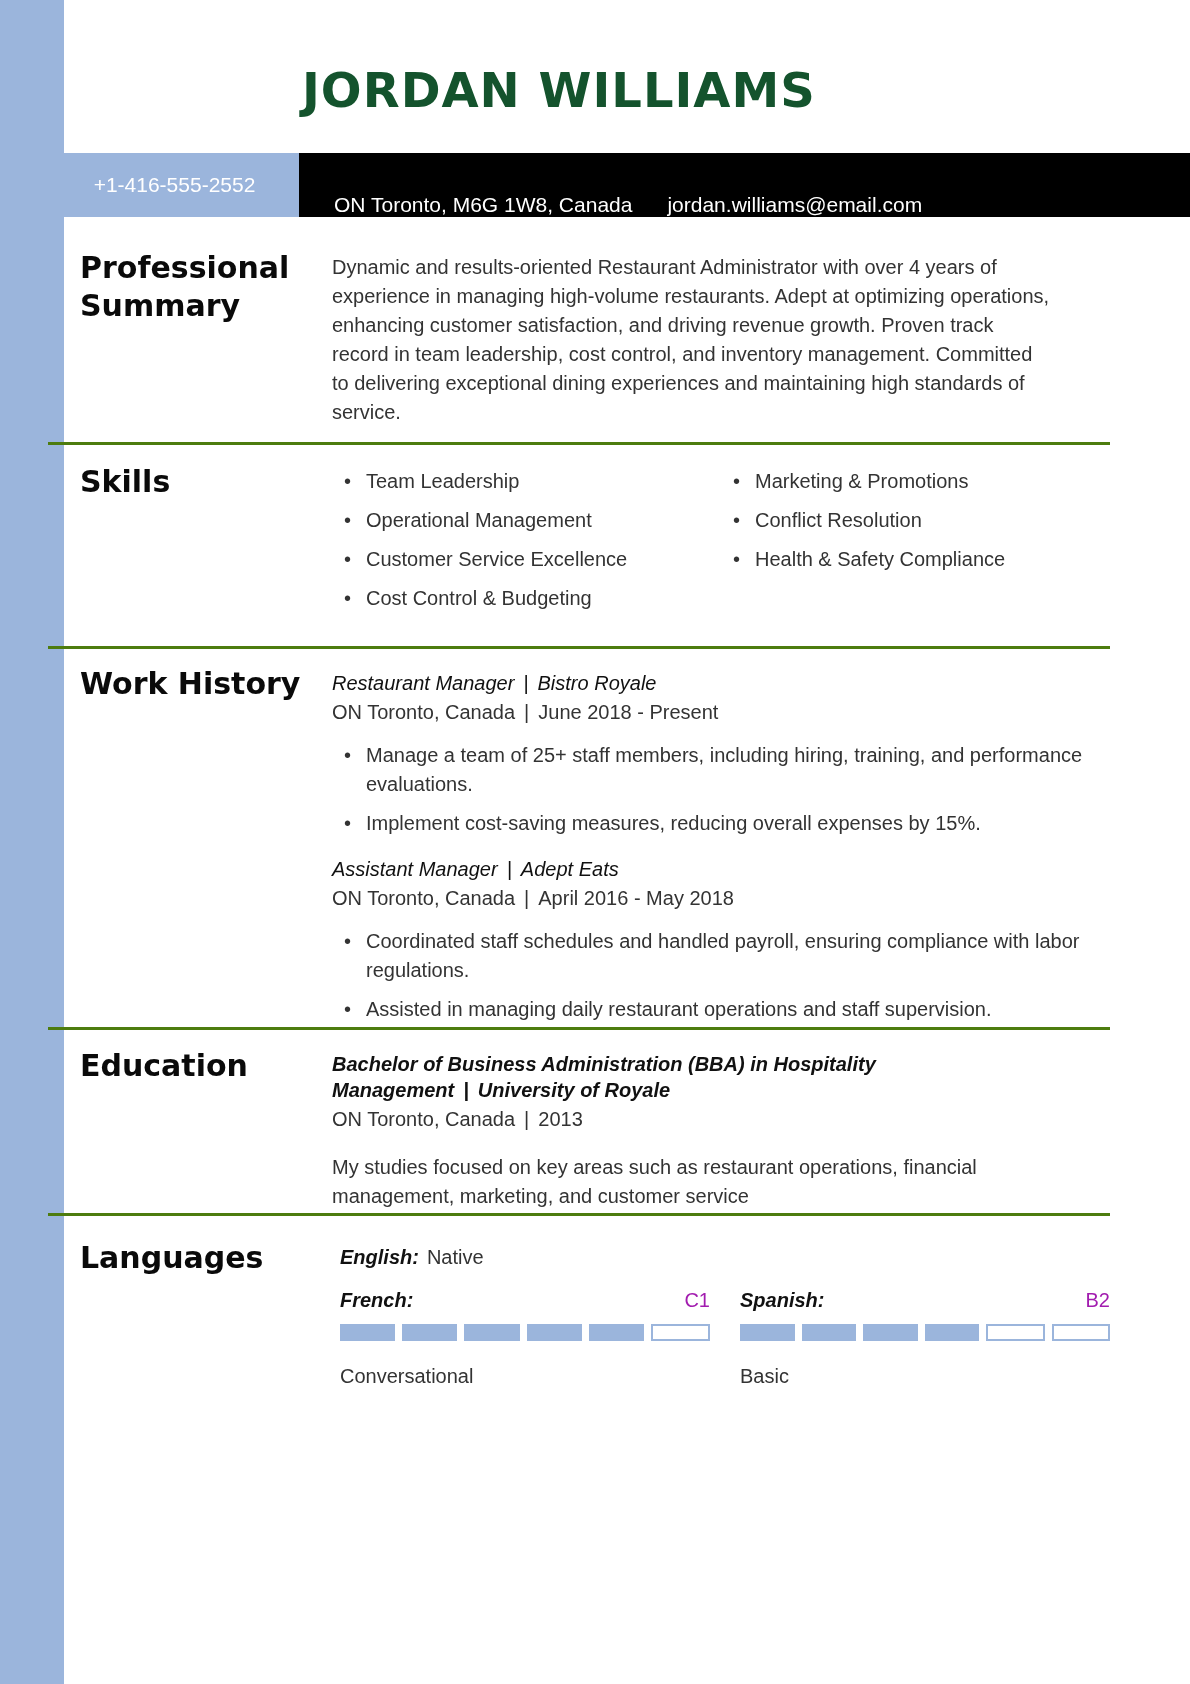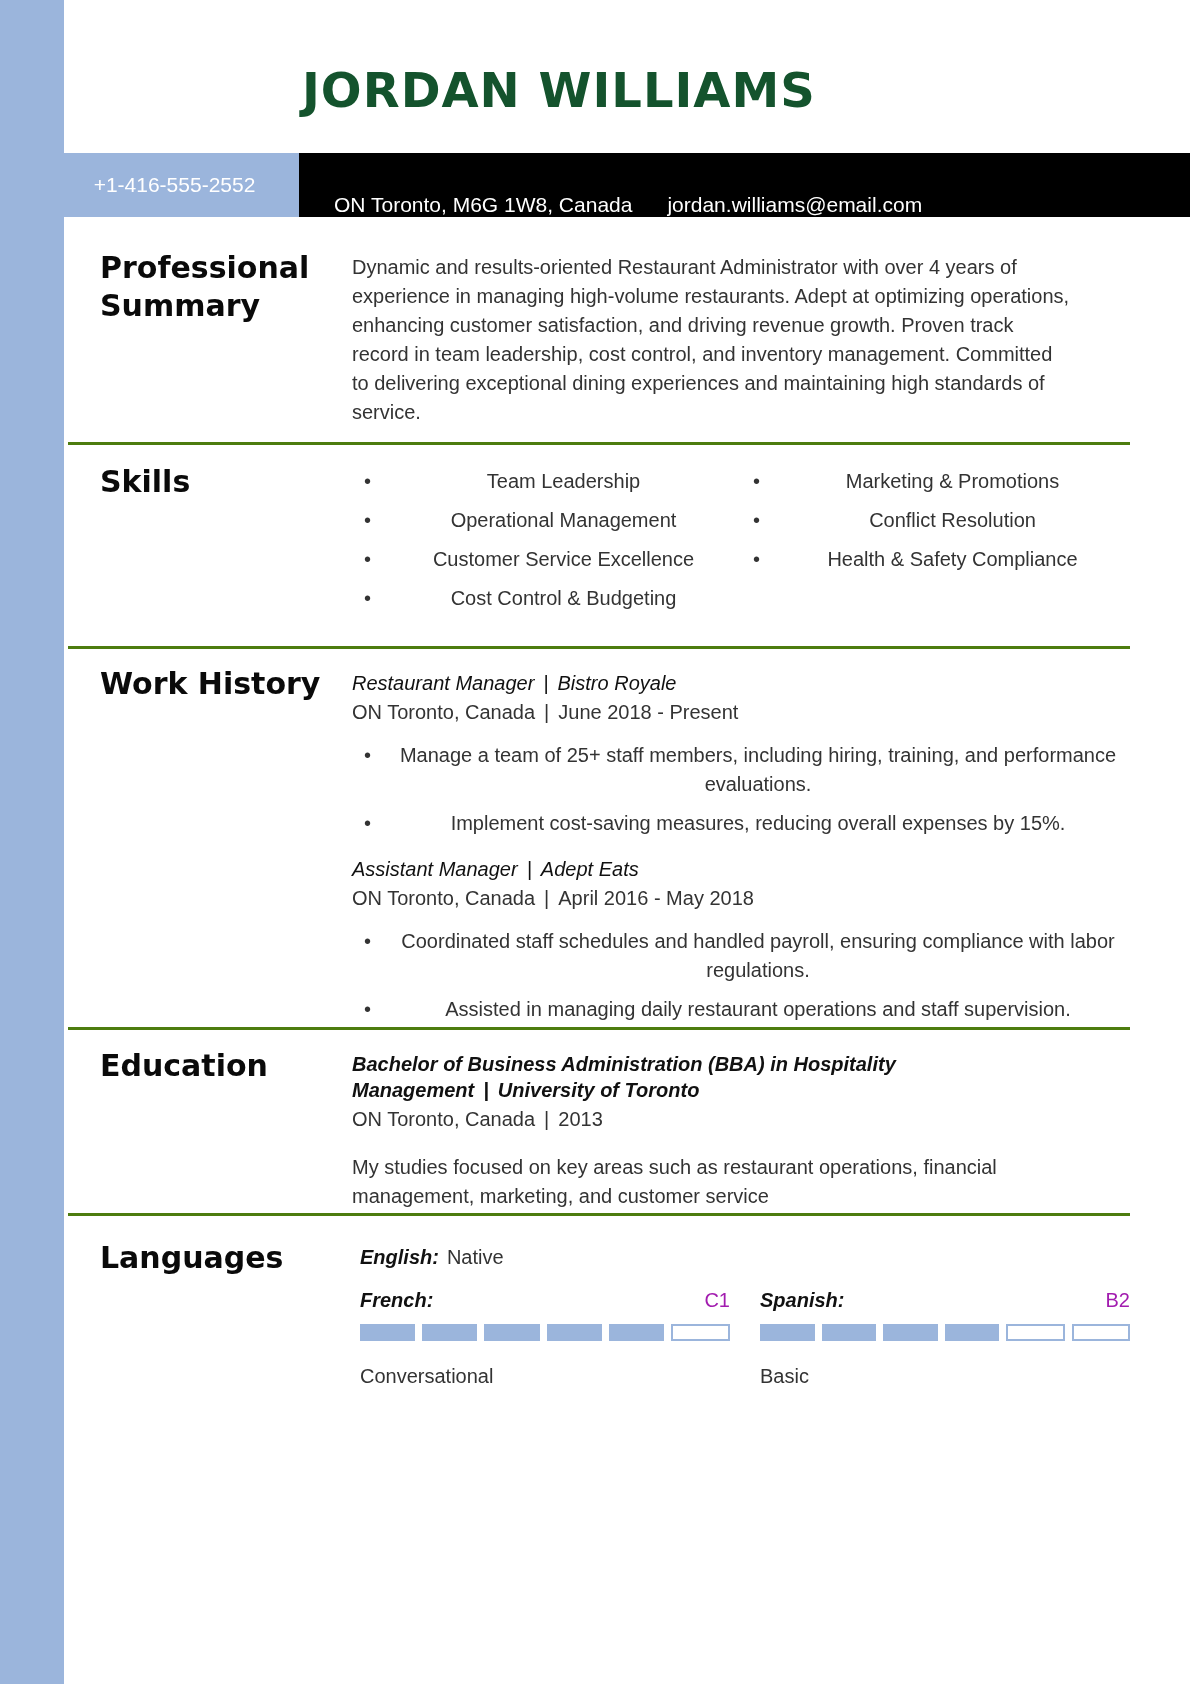--- a/index.html
+++ b/index.html
@@ -33,41 +33,41 @@
     width:299px; flex:0 0 299px; background: var(--accent); color:#fff;
     display:flex; align-items:center; justify-content:center;
     padding-left:50px; font-size:21px;
   }
   .seg-dark {
     flex:1; background:#000; color:#fff;
     display:flex; align-items:flex-end; gap:35px; padding-left:35px;
     font-size:21px;
   }
   .content {
-    position:absolute; top:217px; left:68px; width:1062px;
+    position:absolute; top:217px; left:48px; width:1062px;
   }
   .section { display:flex; }
   .section.bordered { border-top:3px solid #4d7c0f; }
   .section-heading {
     flex:0 0 284px; width:284px; padding-left:32px;
   }
   .section-heading h2 {
     margin:-4px 0 0 0;
     font-family:"DejaVu Sans", sans-serif;
     font-size:30px; line-height:38px; font-weight:700; color:#0a0a0a;
   }
   .section-body { flex:1; font-size:20px; line-height:29px; }
   .s-summary   { padding:36px 0 15px; }
   .s-skills    { padding:22px 0 23px; }
   .s-work      { padding:20px 0 3px;  }
   .s-education { padding:21px 0 2px;  }
   .s-languages { padding:27px 0 40px;gap:8px; }
   .summary-text { margin:0; width:720px; max-width:100%; }
   
-  ul { margin:0; padding:0; list-style:none;text-align:center; }
+  ul { margin:0; padding:0; list-style:none; }
   .bullet-item { position:relative; padding-left:34px; }
   .bullet-item::before { content:"\2022"; position:absolute; left:12px; }
   
   .skills-cols { display:flex; }
   .skills-col { flex:1; }
   .skills-col .bullet-item { margin-bottom:10px; }
   
   .job + .job { margin-top:17px; }
   .job-title { font-weight:400; font-style:italic; color:#111; }
   .job-meta  { }
@@ -165,21 +165,21 @@
           </div>
       </div>
     </div>
 
     <div class="section bordered s-education">
       <div class="section-heading">
         <h2>Education</h2>
       </div>
       <div class="section-body">
         <div class="edu-title">
-          <span>Bachelor of Business Administration (BBA) in Hospitality Management</span><span class="pipe">|</span><span>University of Toronto</span>
+          <span>Bachelor of Business Administration (BBA) in Hospitality Management</span><span class="pipe">|</span><span>University of Royale</span>
         </div>
         <div class="edu-meta">
           <span>ON Toronto, Canada</span><span class="pipe">|</span><span>2013</span>
         </div>
         <p class="edu-desc">My studies focused on key areas such as restaurant operations, financial management, marketing, and customer service</p>
       </div>
     </div>
 
     <div class="section bordered s-languages">
       <div class="section-heading">

